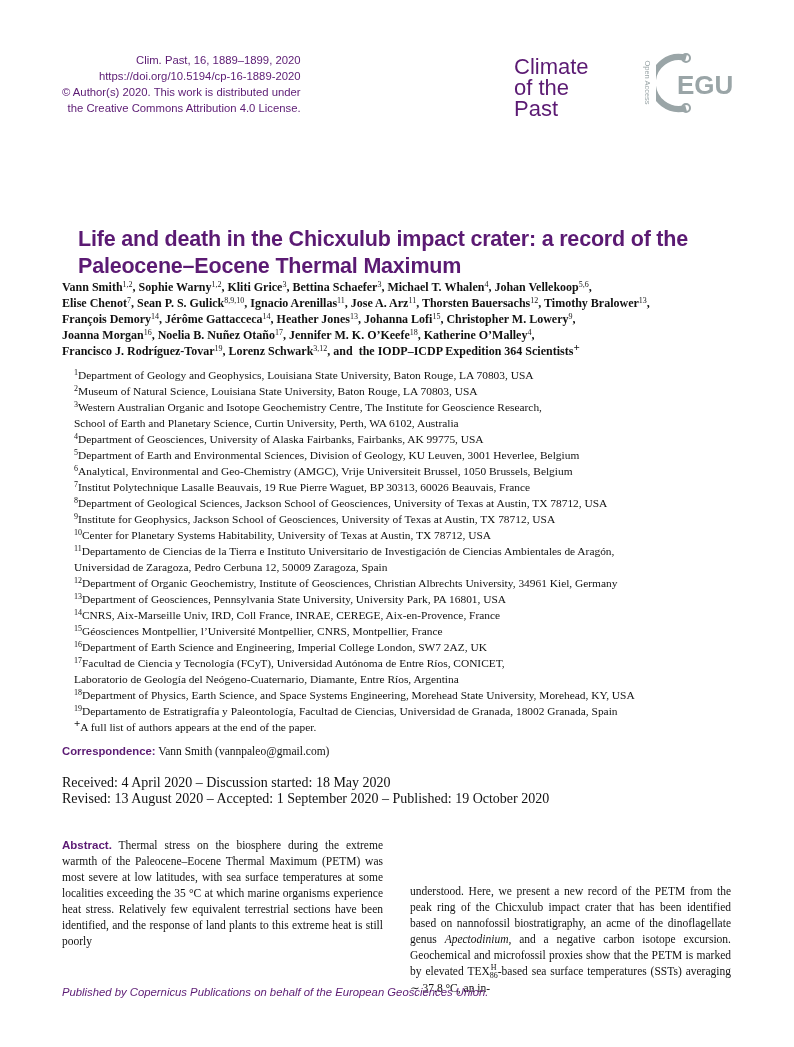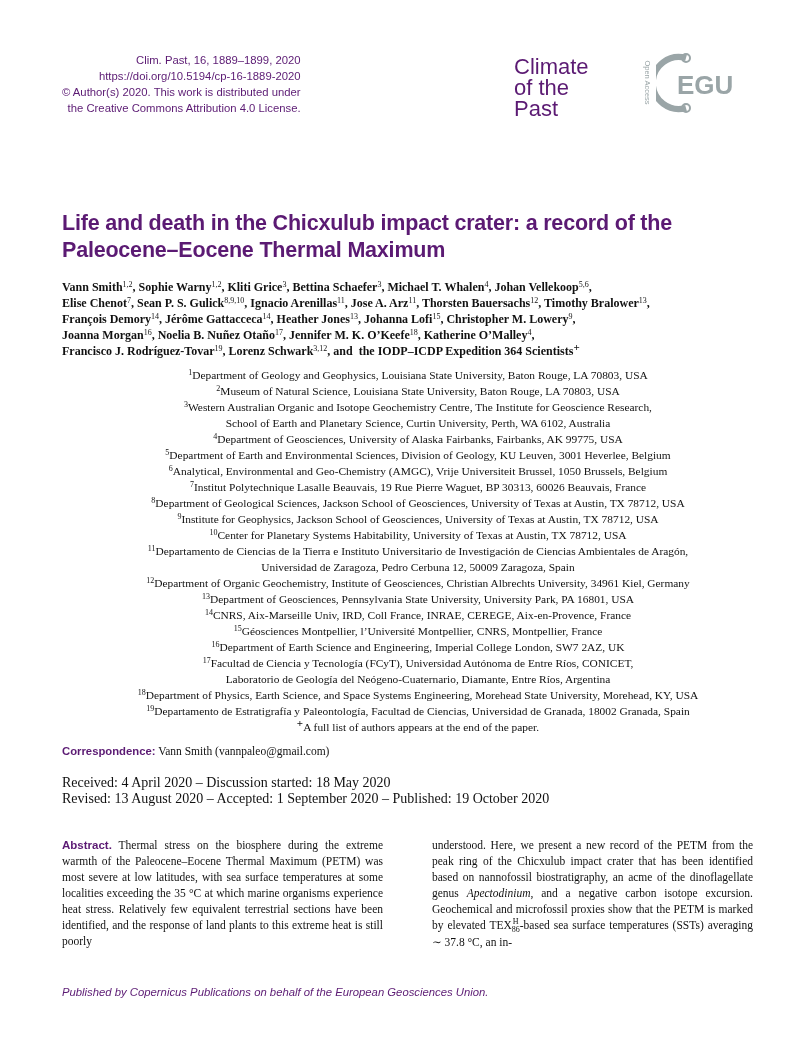--- a/index.html
+++ b/index.html
@@ -14,31 +14,31 @@
   .journal-logo { position: absolute; left: 514px; top: 56px; text-align: left; width: 92px; font-size: 22px; line-height: 21px; }
   .open-access { position: absolute; left: 640px; top: 50px; width: 14px; height: 70px; }
   .open-access span { position: absolute; left: -26px; top: 28px; transform: rotate(90deg); transform-origin: center; font-size: 7.5px; color: #9aa5a7; white-space: nowrap; width: 66px; text-align: center; }
   .egu-logo { position: absolute; left: 656px; top: 50px; width: 82px; height: 66px; }
 
   .title { position: absolute; left: 62px; top: 210px; width: 680px; font-size: 21.5px; line-height: 27px; font-weight: bold; letter-spacing: -0.2px; }
 
   .authors { position: absolute; left: 62px; top: 279px; width: 700px; font-size: 12px; line-height: 16px; font-weight: bold; }
   .authors sup { font-weight: normal; font-size: 8px; vertical-align: 4px; line-height: 0; }
 
-  .affils { position: absolute; left: 68px; top: 367px; width: 700px; font-size: 11.4px; line-height: 16px; text-align: center; }
+  .affils { position: absolute; left: 74px; top: 367px; width: 700px; font-size: 11.4px; line-height: 16px; }
   .affils div { white-space: nowrap; }
   .affils sup { font-size: 8px; vertical-align: 4px; line-height: 0; }
 
   .corr { position: absolute; left: 62px; top: 745px; font-size: 11.5px; }
   .corr .label { font-weight: bold; font-size: 11.3px; }
   .dates { position: absolute; left: 62px; top: 775px; font-size: 14px; line-height: 16px; }
 
   .abstract { position: absolute; top: 837px; width: 321px; font-size: 11.5px; line-height: 16px; text-align: justify; }
   .col1 { left: 62px; }
-  .col2 { left: 432px; }
+  .col2 { left: 410px; margin-top: 46px; }
   .abstract .label { font-weight: bold; }
 
   .footer { position: absolute; left: 62px; top: 986px; font-size: 11.3px; font-style: italic; }
 </style>
 </head>
 <body>
 
 <div class="header-info sans purple">
   <div>Clim. Past, 16, 1889–1899, 2020</div>
   <div>https://doi.org/10.5194/cp-16-1889-2020</div>
@@ -55,21 +55,21 @@
 </div>
 <div class="egu-logo">
   <svg width="82" height="66" viewBox="0 0 82 66">
     <path d="M30 8 A26 26 0 1 0 30 58" fill="none" stroke="#9aa5a7" stroke-width="6"></path>
     <circle cx="30" cy="8" r="4" fill="none" stroke="#9aa5a7" stroke-width="2"></circle>
     <circle cx="30" cy="58" r="4" fill="none" stroke="#9aa5a7" stroke-width="2"></circle>
     <text x="21" y="44" font-family="Liberation Sans, sans-serif" font-size="26" font-weight="bold" fill="#9aa5a7">EGU</text>
   </svg>
 </div>
 
-<h1 class="title sans purple" style="margin:0;">Life and death in the Chicxulub impact crater: a record of the Paleocene–Eocene Thermal Maximum</h1>
+<h1 class="title sans purple" style="margin:16px;">Life and death in the Chicxulub impact crater: a record of the Paleocene–Eocene Thermal Maximum</h1>
 
 <div class="authors serif" id="authors"><span>Vann Smith</span><sup>1,2</sup>, <span>Sophie Warny</span><sup>1,2</sup>, <span>Kliti Grice</span><sup>3</sup>, <span>Bettina Schaefer</span><sup>3</sup>, <span>Michael T. Whalen</span><sup>4</sup>, <span>Johan Vellekoop</span><sup>5,6</sup>, <br><span>Elise Chenot</span><sup>7</sup>, <span>Sean P. S. Gulick</span><sup>8,9,10</sup>, <span>Ignacio Arenillas</span><sup>11</sup>, <span>Jose A. Arz</span><sup>11</sup>, <span>Thorsten Bauersachs</span><sup>12</sup>, <span>Timothy Bralower</span><sup>13</sup>, <br><span>François Demory</span><sup>14</sup>, <span>Jérôme Gattacceca</span><sup>14</sup>, <span>Heather Jones</span><sup>13</sup>, <span>Johanna Lofi</span><sup>15</sup>, <span>Christopher M. Lowery</span><sup>9</sup>, <br><span>Joanna Morgan</span><sup>16</sup>, <span>Noelia B. Nuñez Otaño</span><sup>17</sup>, <span>Jennifer M. K. O’Keefe</span><sup>18</sup>, <span>Katherine O’Malley</span><sup>4</sup>, <br><span>Francisco J. Rodríguez-Tovar</span><sup>19</sup>, <span>Lorenz Schwark</span><sup>3,12</sup><span style="white-space: pre;">, and  </span><span>the IODP–ICDP Expedition 364 Scientists</span><sup style="font-weight: bold; font-size: 11px;">+</sup></div>
 
 <div class="affils serif" id="affils">
     <div><sup>1</sup><span>Department of Geology and Geophysics, Louisiana State University, Baton Rouge, LA 70803, USA</span></div>
     <div><sup>2</sup><span>Museum of Natural Science, Louisiana State University, Baton Rouge, LA 70803, USA</span></div>
     <div><sup>3</sup><span>Western Australian Organic and Isotope Geochemistry Centre, The Institute for Geoscience Research,</span></div>
     <div>School of Earth and Planetary Science, Curtin University, Perth, WA 6102, Australia</div>
     <div><sup>4</sup><span>Department of Geosciences, University of Alaska Fairbanks, Fairbanks, AK 99775, USA</span></div>
     <div><sup>5</sup><span>Department of Earth and Environmental Sciences, Division of Geology, KU Leuven, 3001 Heverlee, Belgium</span></div>

